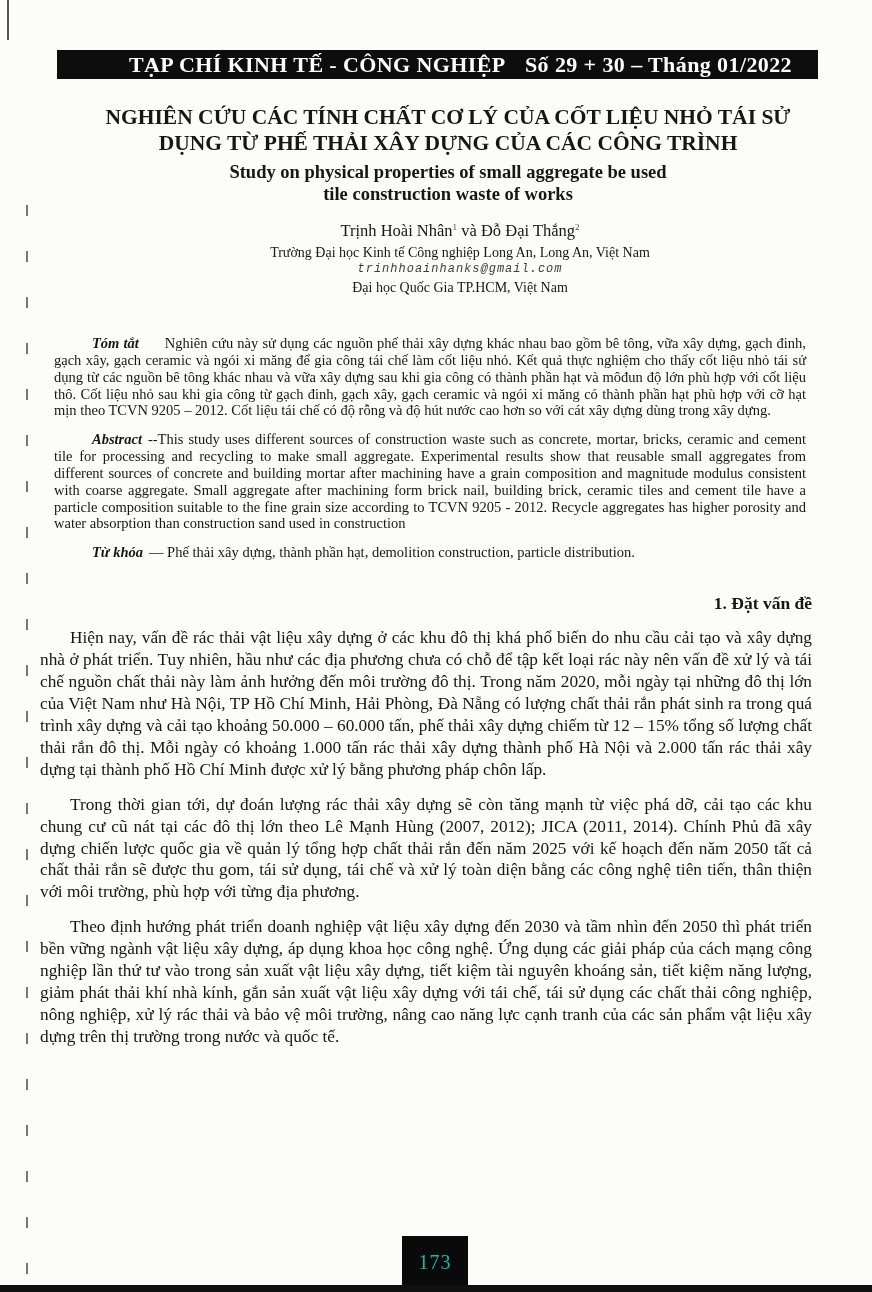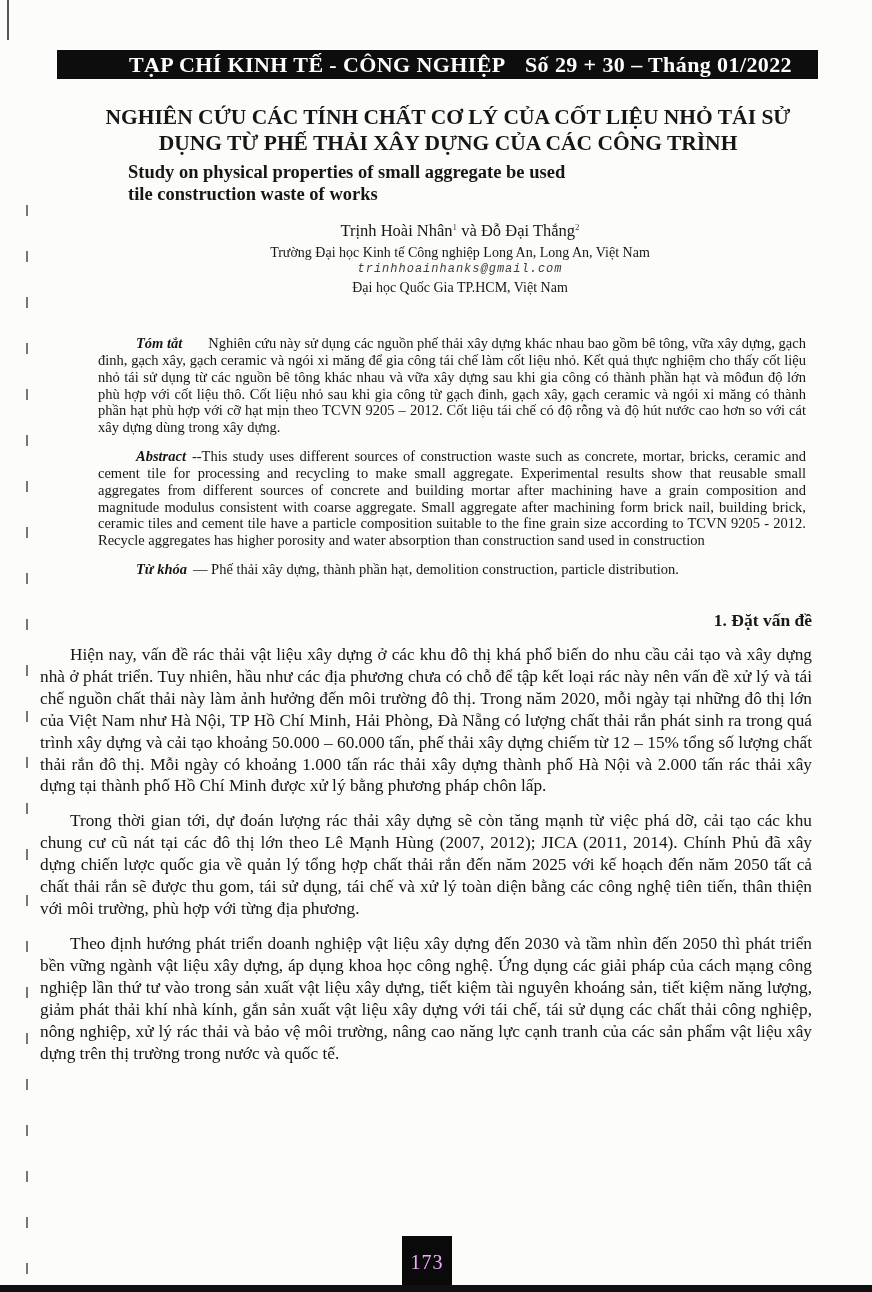--- a/index.html
+++ b/index.html
@@ -32,53 +32,53 @@
   }
 
   .content{position:absolute;left:12px;top:79px;width:872px;}
 
   h1.title-vi{
     margin:26px auto 0 auto;max-width:740px;
     text-align:center;font-size:21.5px;line-height:1.2;font-weight:bold;
   }
   h2.title-en{
     margin:4px auto 0 auto;max-width:640px;
-    text-align:left;font-size:18.5px;line-height:1.2;font-weight:bold;
+    text-align:center;font-size:18.5px;line-height:1.2;font-weight:bold;
   }
 
   .authors{margin-top:16px;text-align:center;margin-left:24px;}
   .author-names{font-size:16.5px;line-height:1.25;}
   .author-names sup{font-size:9px;color:#444;}
   .affil{font-size:14px;line-height:1.2;margin-top:3px;}
   .email{
     font-family:"Liberation Mono", monospace;
     font-size:12px;letter-spacing:1px;color:#3d3d3d;line-height:1.25;margin-top:1px;font-style:italic;
   }
 
-  .abstract{margin:38px 78px 0 86px;}
+  .abstract{margin:38px 78px 0 42px;}
   .abstract p{
     margin:0 0 12px 0;
     font-size:14.5px;line-height:1.16;text-align:justify;text-indent:38px;
   }
   .abstract .lbl{font-weight:bold;font-style:italic;}
   .lbl-gap-wide{margin-right:26px;}
   .lbl-gap-small{margin-right:6px;}
   .keywords{margin-top:10px !important;}
 
   h3.sec-heading{
     margin:32px 72px 0 46px;font-size:17.5px;font-weight:bold;line-height:1.2;text-align:right;
   }
   p.body-par{
     margin:13px 72px 0 28px;
     font-size:17.3px;line-height:1.27;text-align:justify;text-indent:30px;
   }
 
   .page-num-box{
-    position:absolute;left:402px;top:1236px;width:50px;height:52px;
-    background:#0a0a0a;color:#f0abfc;
+    position:absolute;left:402px;top:1236px;width:66px;height:52px;
+    background:#0a0a0a;color:#14b8a6;
     display:flex;align-items:center;justify-content:center;
     font-size:20px;letter-spacing:1px;
   }
 </style>
 </head>
 <body>
 
 <div class="page">
 
   <div class="artifact-topline"></div>

